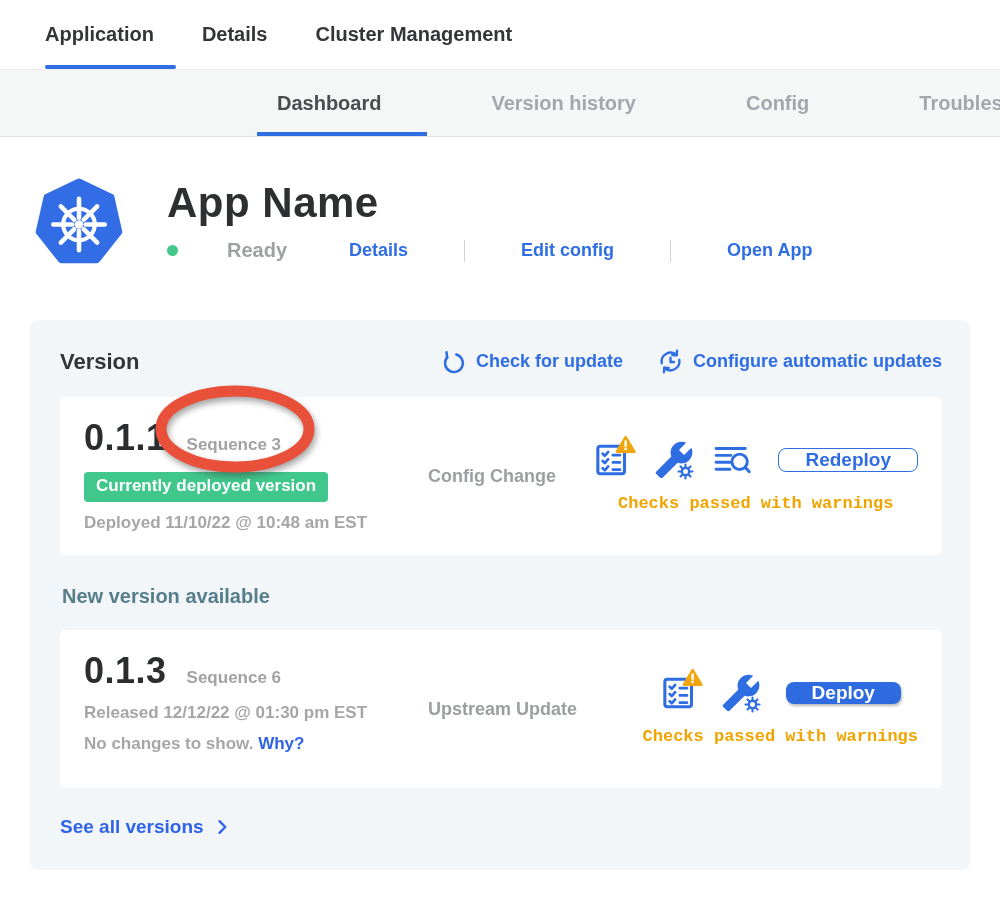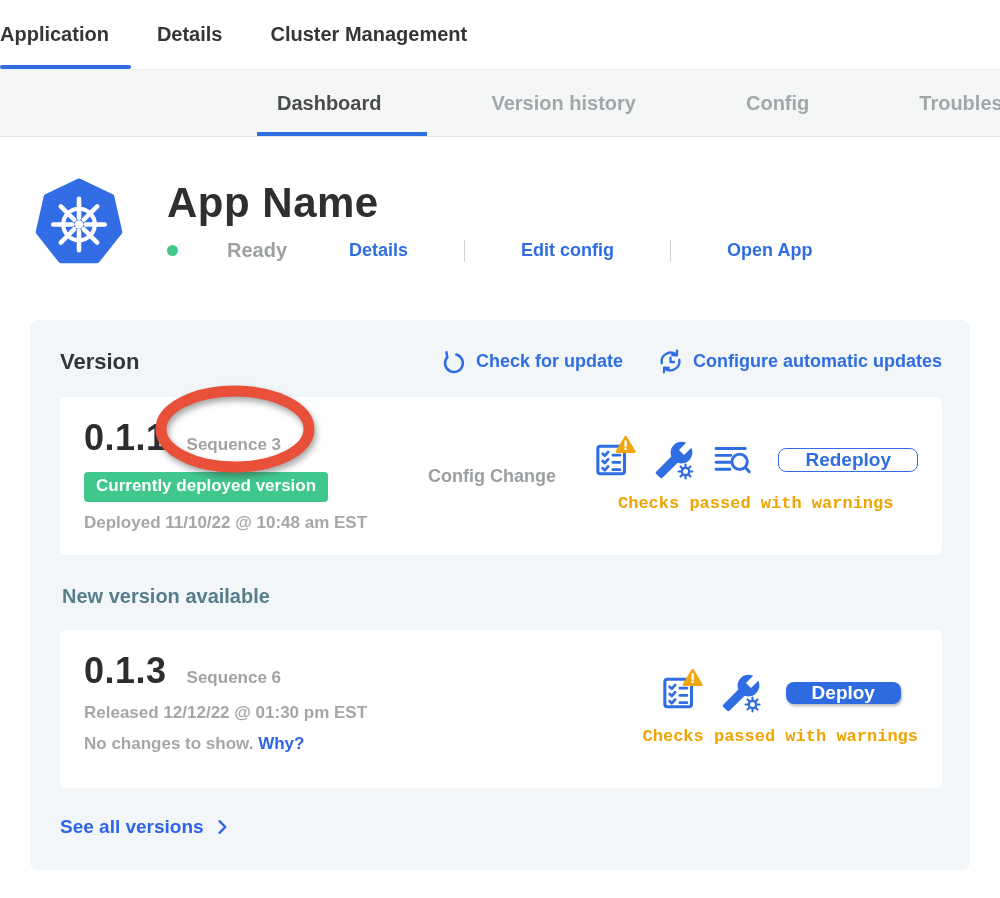--- a/index.html
+++ b/index.html
@@ -1,21 +1,21 @@
 <!DOCTYPE html>
 <html><head>
 <meta charset="utf-8">
 <style>
   * { margin:0; padding:0; box-sizing:border-box; }
   html,body { width:1000px; height:898px; overflow:hidden; background:#fff;
               font-family:"Liberation Sans","DejaVu Sans",sans-serif; color:#323232; }
   body { position:relative; }
 
   
-  .topnav { height:70px; display:flex; align-items:stretch; gap:48px;
+  .topnav { height:70px; display:flex; align-items:stretch; padding-left:45px; gap:48px;
             background:#fff; border-bottom:1px solid #ececec; }
   .topnav-tab { display:flex; align-items:center; font-size:20px; font-weight:bold;
                 color:#333537; position:relative; cursor:pointer; white-space:nowrap; }
   .topnav-tab.active::after { content:""; position:absolute; left:0; right:-22px; bottom:0;
                 height:4px; background:#2f6de2; border-radius:2px; }
 
   
   .subnav { height:67px; display:flex; align-items:stretch; padding-left:277px; gap:110px;
             background:#f5f7f7; border-bottom:1px solid #dfe3e5; }
   .subnav-tab { display:flex; align-items:center; font-size:20px; font-weight:bold;
@@ -196,20 +196,21 @@
       <div class="ver-row">
         <span class="ver-num">0.1.3</span>
         <span class="ver-seq">Sequence 6</span>
       </div>
       <div class="meta">Released 12/12/22 @ 01:30 pm EST</div>
       <div class="no-changes">
         <span>No changes to show.</span>
         <a>Why?</a>
       </div>
     </div>
+    <div class="vc-source">Upstream Update</div>
     <div class="vc-right">
       <div class="vc-actions">
         <span class="icon-btn">
           <svg width="42" height="42" viewBox="0 0 26 24" overflow="visible" fill="none">
             <rect x="3" y="3.5" width="16.5" height="17" rx="1.6" stroke="#2f6de2" stroke-width="1.9"></rect>
             <path d="M6 8.1 l1.3 1.3 2.1-2.4 M6 12.6 l1.3 1.3 2.1-2.4 M6 17.1 l1.3 1.3 2.1-2.4" stroke="#2f6de2" stroke-width="1.7" stroke-linecap="round" stroke-linejoin="round"></path>
             <path d="M12.3 9 h4.4 M12.3 13.5 h4.4 M12.3 18 h4.4" stroke="#2f6de2" stroke-width="1.7" stroke-linecap="round"></path>
             <path d="M20.2 -2.2 L25.6 6.8 L14.8 6.8 Z" fill="#f2a60d" stroke="#f2a60d" stroke-width="1.6" stroke-linejoin="round"></path>
             <path d="M20.2 0.6 v2.6 M20.2 5 v0.2" stroke="#ffffff" stroke-width="1.5" stroke-linecap="round"></path>
           </svg>

